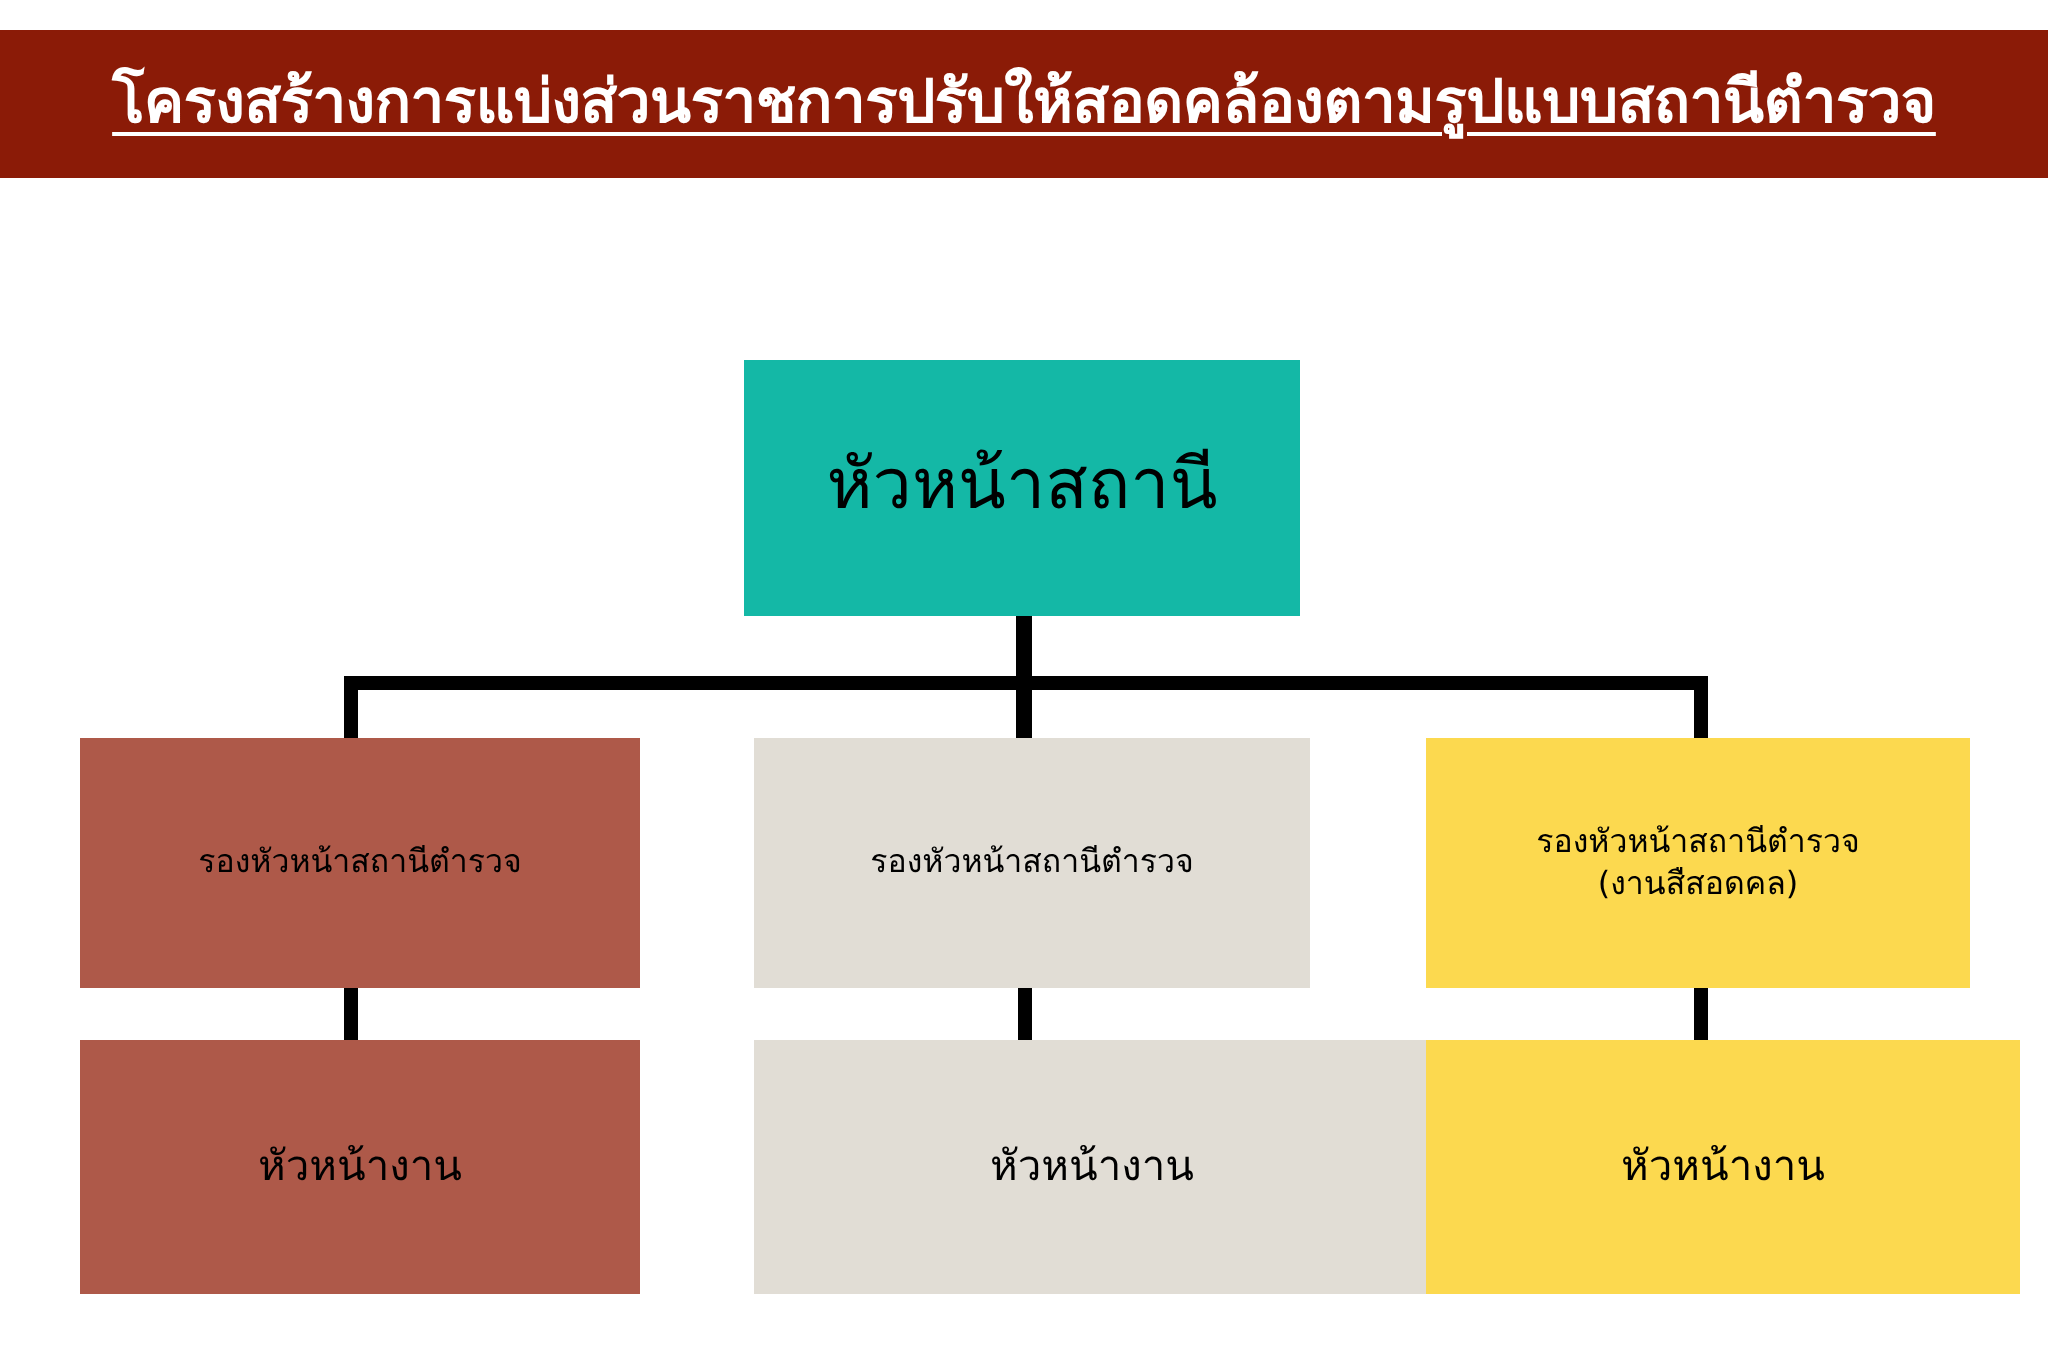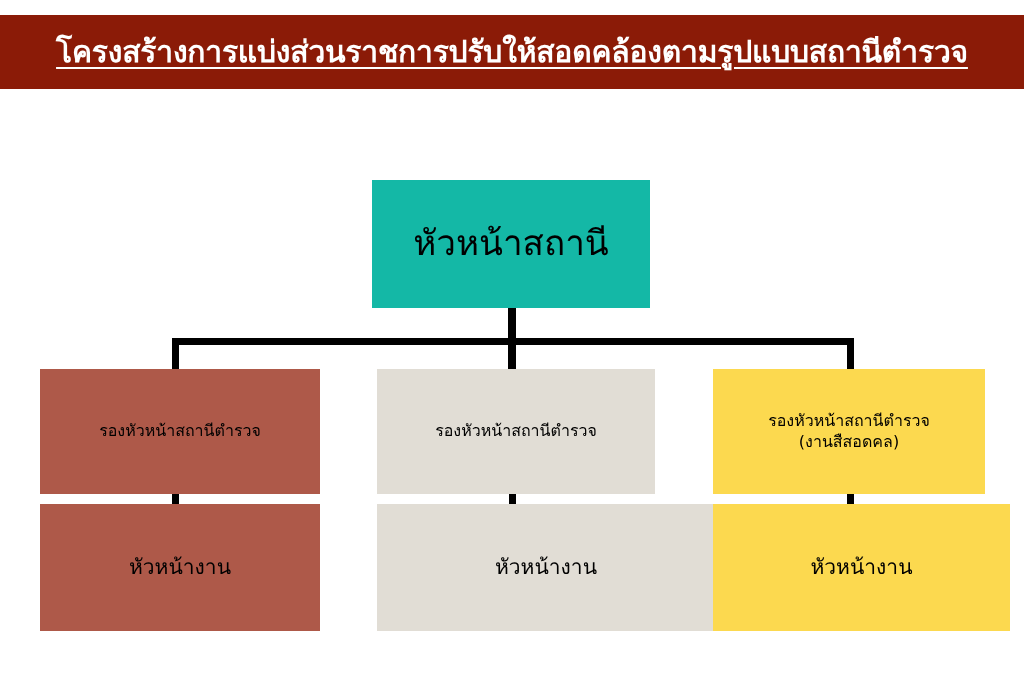--- a/index.html
+++ b/index.html
@@ -101,21 +101,21 @@
     font-size: 16px;
     font-weight: normal;
   }
 
   #node-deputy-prevention { left: 40px;  width: 280px; }
   #node-deputy-investigation { left: 377px; width: 278px; }
   #node-deputy-inquiry { left: 713px; width: 272px; }
 
   
   .node.row3 {
-    top: 504px;
+    top: 520px;
     height: 127px;
   }
   .node.row3 .line1 {
     font-size: 21px;
     font-weight: normal;
   }
   .node.row3 .line2 {
     font-size: 21px;
     font-weight: normal;
     margin-top: 2px;

